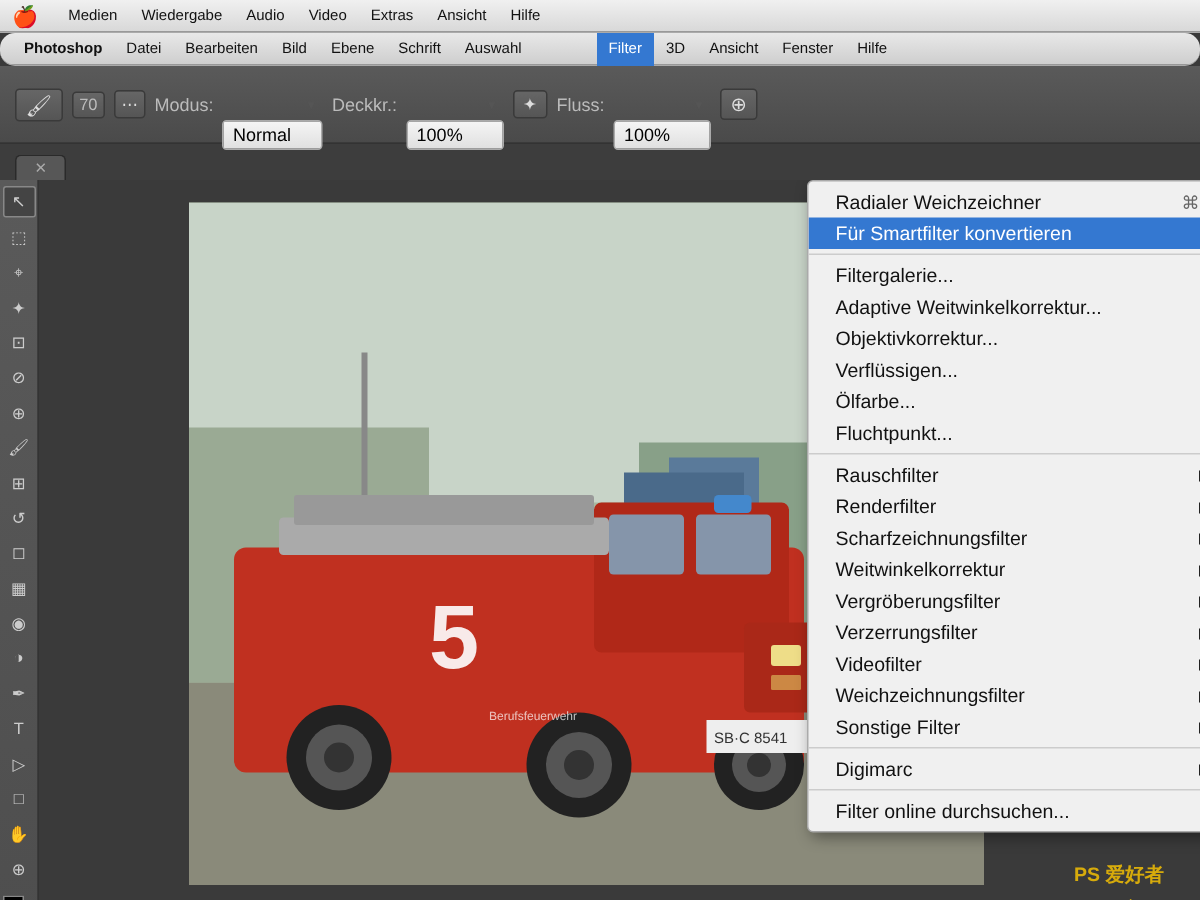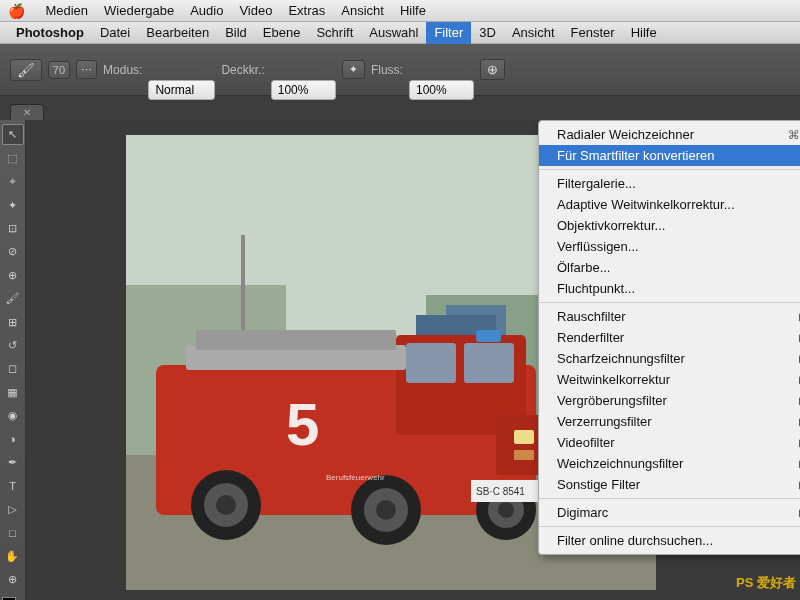--- a/index.html
+++ b/index.html
@@ -13,30 +13,30 @@
       align-items: center;
       padding: 0 8px;
       border-bottom: 1px solid #aaa;
     }
     .apple-logo {
       font-size: 14px;
       margin-right: 12px;
       color: #333;
     }
     .menu-item {
-      font-size: 13px;
+      font-size: 10px;
       padding: 0 8px;
       color: #111;
       cursor: pointer;
       height: 22px;
       display: flex;
       align-items: center;
     }
     .menu-item.app-name { font-weight: bold; }
-    .menu-item.active { background: #3478d1; color: white; }
+    .menu-item.active { background: #3478d1; color: white; margin-left: 42px; }
 
     
     .toolbar {
       background: linear-gradient(to bottom, #5a5a5a, #4a4a4a);
       height: 52px;
       display: flex;
       align-items: center;
       padding: 0 10px;
       gap: 6px;
       border-bottom: 1px solid #333;
@@ -201,21 +201,21 @@
   <span class="apple-logo">🍎</span>
   <span class="menu-item">Medien</span>
   <span class="menu-item">Wiedergabe</span>
   <span class="menu-item">Audio</span>
   <span class="menu-item">Video</span>
   <span class="menu-item">Extras</span>
   <span class="menu-item">Ansicht</span>
   <span class="menu-item">Hilfe</span>
 </div>
 
-<div class="menu-bar" style="background: linear-gradient(to bottom, #e8e8e8, #cecece);">
+<div class="menu-bar" style="background: linear-gradient(to bottom, #e8e8e8, #cecece); border-radius: 10px;">
   <span class="menu-item app-name">Photoshop</span>
   <span class="menu-item">Datei</span>
   <span class="menu-item">Bearbeiten</span>
   <span class="menu-item">Bild</span>
   <span class="menu-item">Ebene</span>
   <span class="menu-item">Schrift</span>
   <span class="menu-item">Auswahl</span>
   <span class="menu-item active">Filter</span>
   <span class="menu-item">3D</span>
   <span class="menu-item">Ansicht</span>
@@ -426,16 +426,16 @@
         </div>
       </div>
 
       <div class="menu-section">
         <div class="dropdown-item">
           <span>Filter online durchsuchen...</span>
         </div>
       </div>
     </div>
 
-    <div style="position:absolute; bottom:30px; right:4px; color:rgba(255,200,0,0.8); font-size:13px; font-weight:bold; z-index:200;">PS 爱好者</div>
+    <div style="position:absolute; bottom:30px; right:24px; color:rgba(255,200,0,0.8); font-size:13px; font-weight:bold; z-index:200;">PS 爱好者</div>
     <div style="position:absolute; bottom:12px; right:12px; color:rgba(255,200,0,0.7); font-size:11px; z-index:200;">www.psahz.com</div>
   </div>
 </div>
 
 </body></html>

